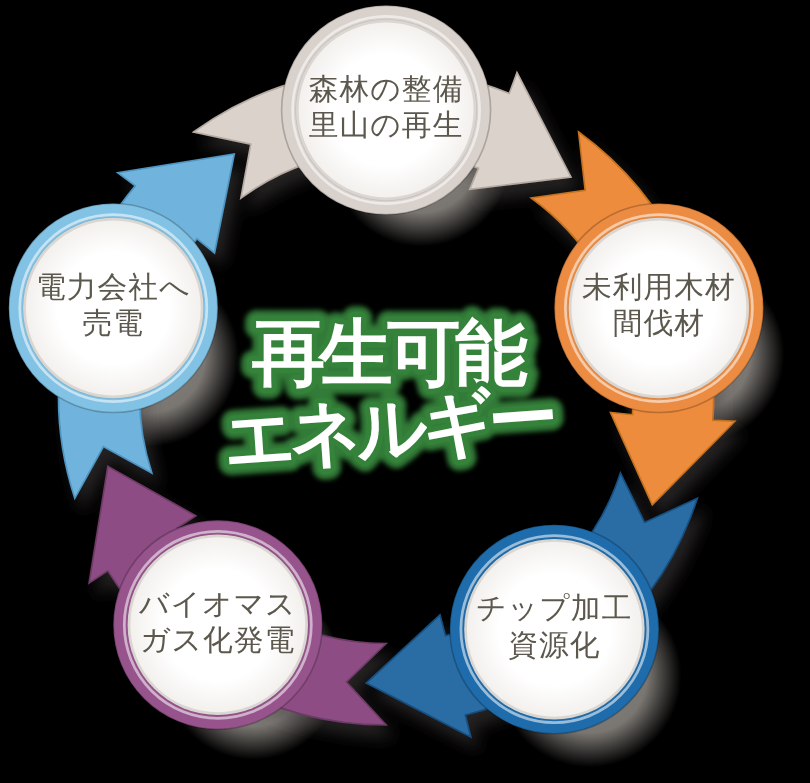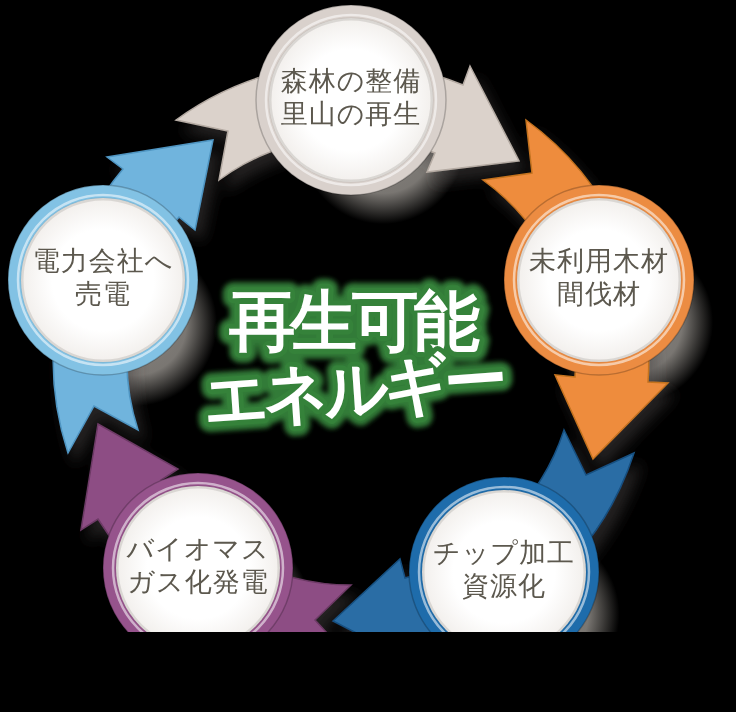--- a/index.html
+++ b/index.html
@@ -1,17 +1,17 @@
 <!DOCTYPE html>
 <html><head>
 <meta charset="utf-8">
 <style>
   html,body{margin:0;padding:0;background:#000;}
   .stage{
-    position:relative;width:736px;height:632px;background:#000000;overflow:hidden;
+    position:relative;width:736px;height:712px;background:#000000;overflow:hidden;
     font-family:"Liberation Serif","DejaVu Serif",serif;
   }
   svg{display:block;}
   .node-label{
     fill:#5c584e;
     font-size:27px;
     letter-spacing:1px;
     text-anchor:middle;
     font-family:"Liberation Serif","DejaVu Serif",serif;
   }

